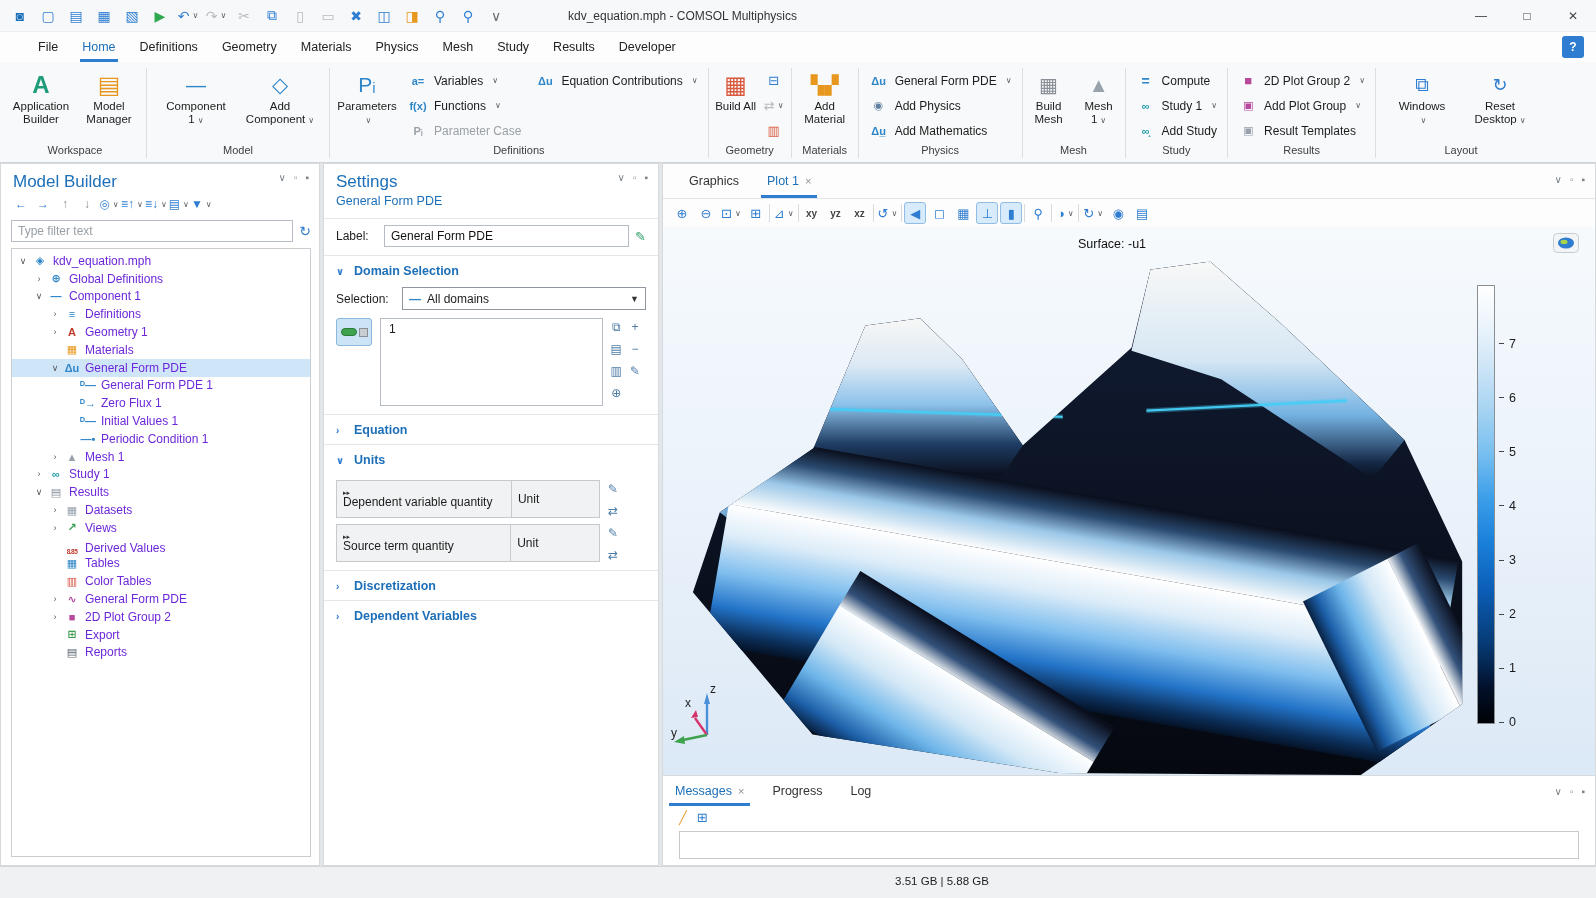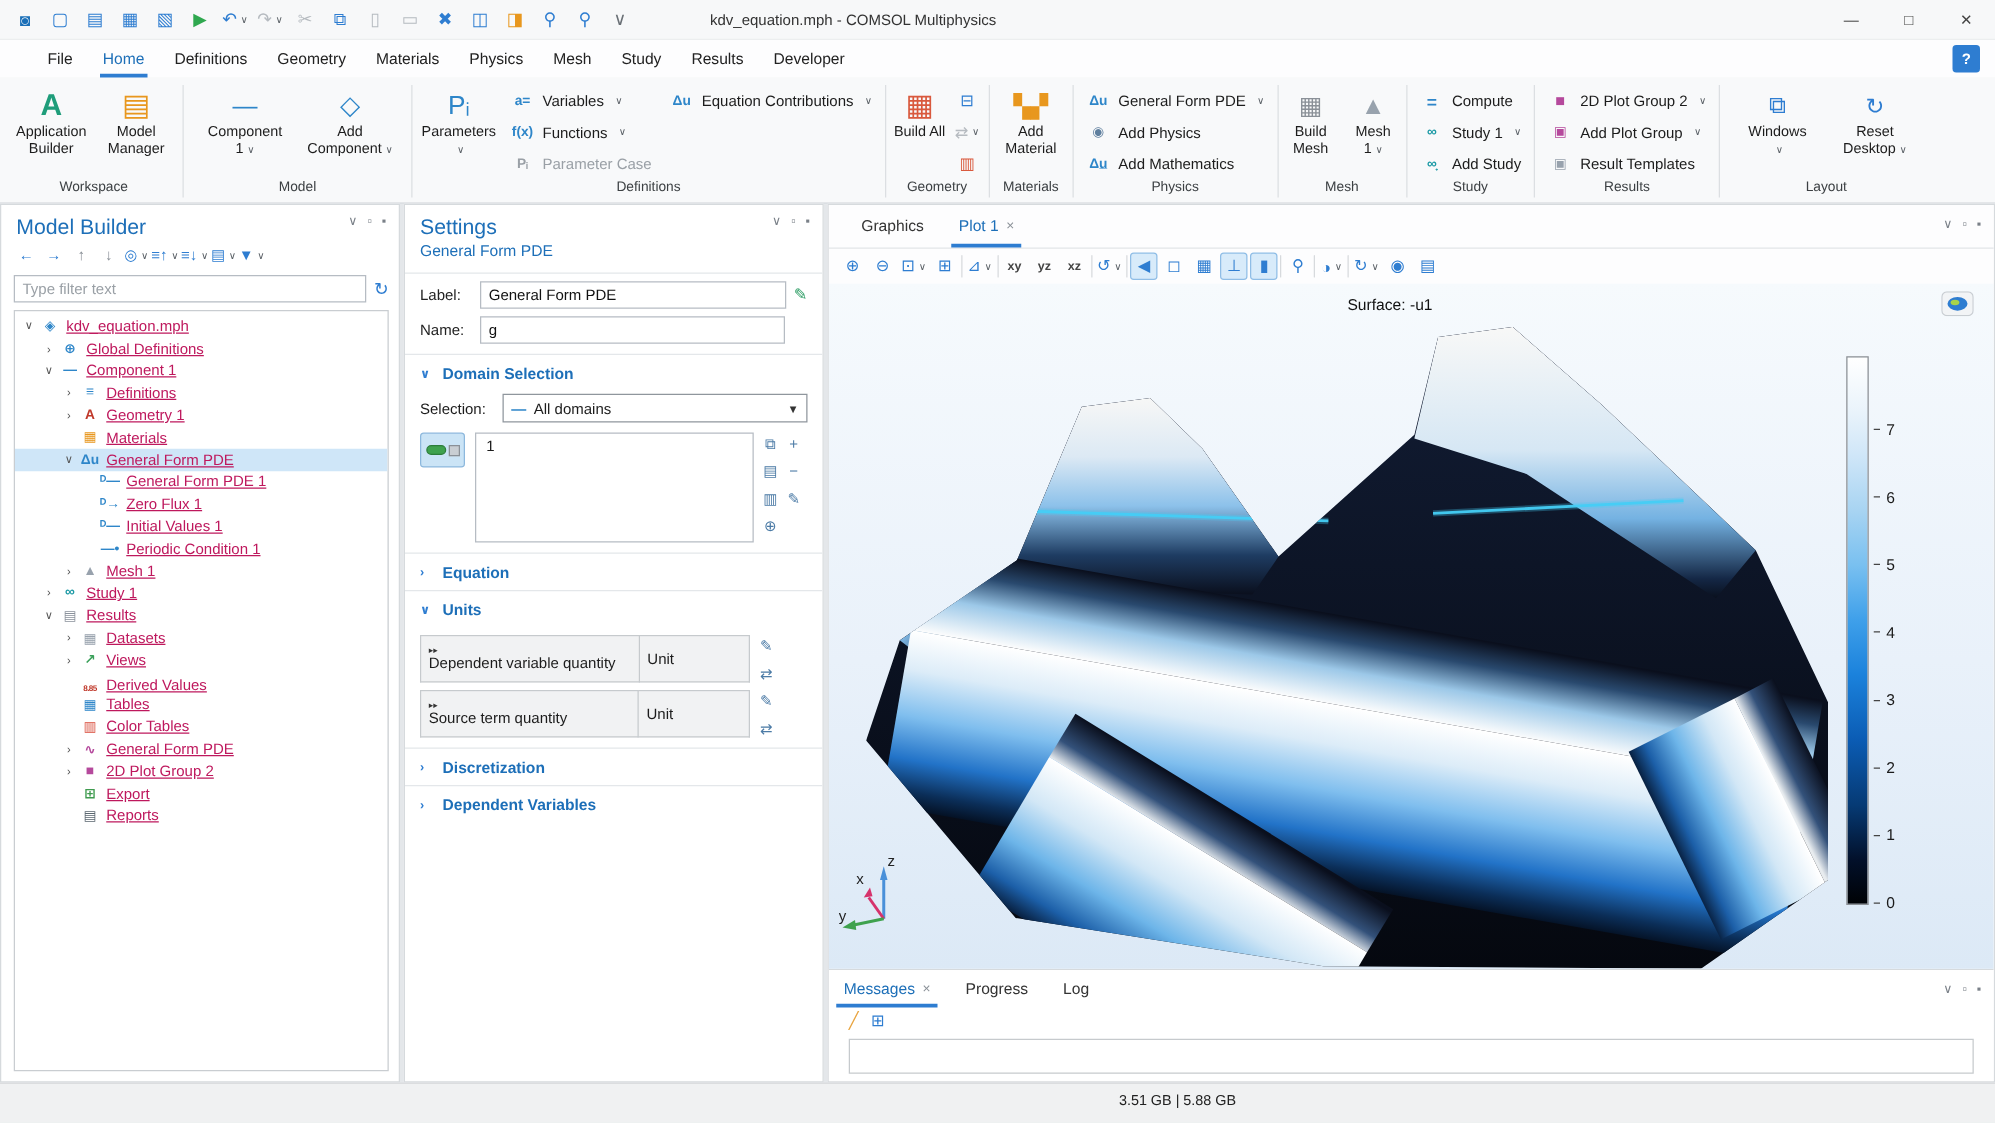--- a/index.html
+++ b/index.html
@@ -55,21 +55,21 @@
   .filter-row { display:flex; align-items:center; gap:6px; margin:2px 8px 6px 10px; }
   .filter-row input { flex:1; height:22px; border:1px solid #b6bcc3; padding:0 6px; font-size:12px; color:#333; font-family:inherit; }
   .filter-row input::placeholder { color:#9aa0a6; }
   .refresh-filter { color:#2e7dd1; font-size:14px; }
   .tree { flex:1; border:1px solid #c9cdd1; margin:0 8px 8px 10px; padding-top:3px; overflow:hidden; background:#fff; }
   .trow { height:17.8px; display:flex; align-items:center; font-size:12px; white-space:nowrap; }
   .trow.selected { background:#cfe6f8; }
   .trow .exp { width:14px; font-size:9px; color:#555; text-align:center; flex:0 0 14px; }
   .trow .tico { min-width:20px; text-align:center; font-size:11px; font-weight:bold; margin-right:3px; }
   .trow.tinyglyph .tico { font-size:6.5px; letter-spacing:-0.5px; }
-  .trow .tlbl { color:#be185d;text-decoration:underline; }
+  .trow .tlbl { color:#6d28d9; }
 
   
   .st { width:336px; }
   .st-div { height:1px; background:#e4e7ea; margin-top:4px; }
   .form-row { display:flex; align-items:center; margin:6px 12px 0 12px; gap:6px; }
   .form-row label { width:42px; font-size:12px; color:#222; }
   .form-row input { flex:1; height:22px; border:1px solid #b6bcc3; padding:0 6px; font-size:12px; font-family:inherit; color:#111; }
   .mini-ico { font-size:13px; color:#2f9e66; }
   .sec-h { display:flex; align-items:center; gap:8px; padding:8px 10px 7px 12px; border-top:1px solid #e4e7ea; margin-top:8px; color:#1d6fb8; font-size:12.5px; font-weight:bold; }
   .sec-h .sch { color:#2e7dd1; font-size:10px; width:10px; }
@@ -621,24 +621,20 @@
         <span>▪</span>
       </span>
     </div>
     <div class="ph-sub">General Form PDE</div>
     <div class="st-div"></div>
 
     <div class="form-row">
       <label>Label:</label>
       <input type="text" value="General Form PDE" style="">
       <span class="mini-ico">✎</span>
-    </div>
-    <div class="form-row" style="margin-right:30px;">
-      <label>Name:</label>
-      <input type="text" value="g" style="">
     </div>
 
     <div class="sec-h">
       <span class="sch">∨</span>
       <span>Domain Selection</span>
     </div>
     <div class="sel-row">
       <span class="sl">Selection:</span>
       <div class="dropdown">
         <span class="dline">—</span>

